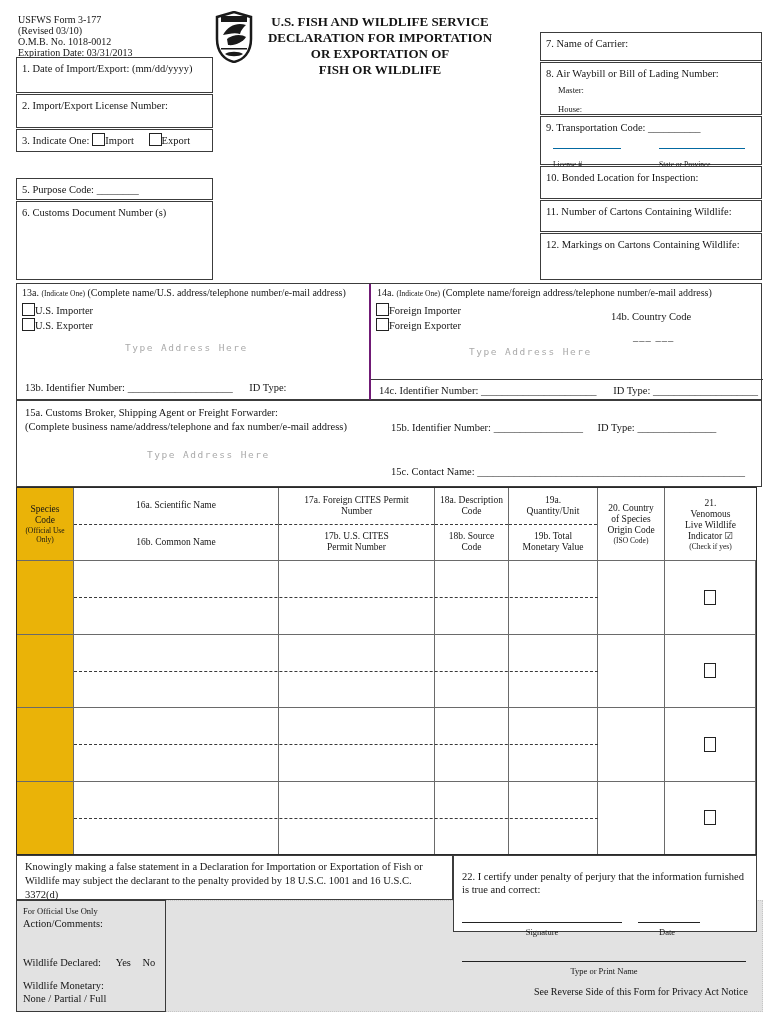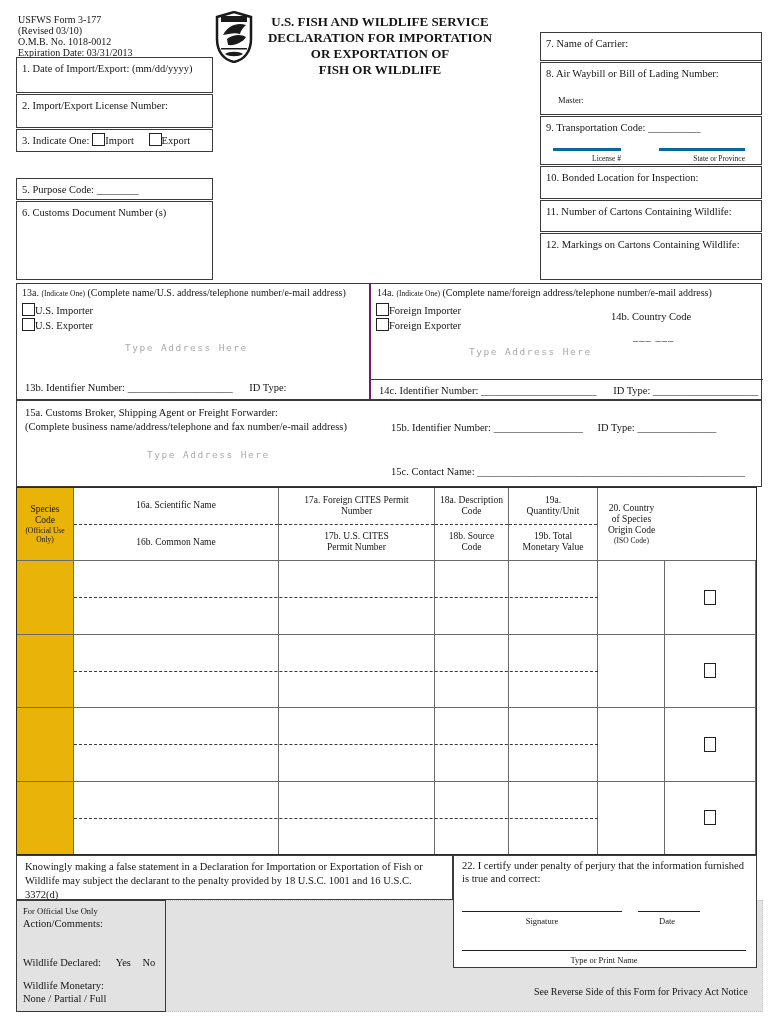--- a/index.html
+++ b/index.html
@@ -31,21 +31,21 @@
   .hhalf{flex:1;display:flex;align-items:center;justify-content:center;text-align:center;
          font-size:9.5px;line-height:11px;padding:1px;}
   .hhalf.topd{border-bottom:1px dashed #3a3a3a;}
   .hfull{display:flex;flex-direction:column;align-items:center;justify-content:center;
          text-align:center;height:100%;font-size:9.5px;line-height:11px;}
   .rowdash{position:absolute;left:57px;width:524px;top:50%;border-top:1.5px dashed #3a3a3a;}
   .rowcb{display:inline-block;width:12px;height:15px;border:1.5px solid #222;background:#fff;
          box-sizing:border-box;}
   .cbcell{display:flex;align-items:center;justify-content:center;}
   .uline{display:inline-block;border-bottom:1px solid #222;height:11px;}
-  .oline{position:absolute;border-top:3px solid #0369a1;font-size:7.5px;padding-top:1px;text-align:right;}
+  .oline{position:absolute;border-top:1px solid #0369a1;font-size:7.5px;padding-top:9px;text-align:left;}
   .gray{background:#e2e2e2;}
 </style>
 </head>
 <body>
 
 <div id="page">
 
   <div class="abs sm" style="left:18px;top:14px;line-height:11px;font-size:10px;">
     <div>USFWS Form 3-177</div>
     <div>(Revised 03/10)</div>
@@ -86,21 +86,21 @@
   </div>
   <div class="fbox" style="left:16px;top:201px;width:197px;height:79px;">
     <span>6.  Customs Document Number (s)</span>
   </div>
 
   <div class="fbox" style="left:540px;top:32px;width:222px;height:29px;">
     <span>7.  Name of Carrier:</span>
   </div>
   <div class="fbox" style="left:540px;top:62px;width:222px;height:53px;">
     <div>8.  Air Waybill or Bill of Lading Number:</div>
-    <div class="sm" style="margin-left:12px;margin-top:15px;">Master:</div>
+    <div class="sm" style="margin-left:12px;margin-top:5px;">Master:</div>
     <div class="sm" style="margin-left:12px;margin-top:9px;">House:</div>
   </div>
   <div class="fbox" style="left:540px;top:116px;width:222px;height:49px;">
     <div>9.  Transportation Code: __________</div>
     <span class="oline" style="left:12px;top:31px;width:68px;">License #</span>
     <span class="oline" style="left:118px;top:31px;width:86px;">State or Province</span>
   </div>
   <div class="fbox" style="left:540px;top:166px;width:222px;height:33px;">
     <span>10.  Bonded Location for Inspection:</span>
   </div>
@@ -195,20 +195,27 @@
         <div class="hhalf topd preline">19a.
 Quantity/Unit</div>
         <div class="hhalf preline">19b. Total
 Monetary Value</div>
       </div>
       <div class="tc c6 hfull">
         <div class="preline">20.  Country
 of Species
 Origin Code</div>
         <div class="tiny">(ISO Code)</div>
+      </div>
+      <div class="tc c7 hfull">
+        <div class="preline">21.
+Venomous
+Live Wildlife
+Indicator ☑</div>
+        <div class="tiny">(Check if yes)</div>
       </div>
     </div>
 
     <div class="trow tbody-row">
       <div class="tc c1"></div>
       <div class="tc c2"></div>
       <div class="tc c3"></div>
       <div class="tc c4"></div>
       <div class="tc c5"></div>
       <div class="tc c6"></div>
@@ -271,21 +278,21 @@
     <div class="lbl" style="margin-top:1px;">Action/Comments:</div>
     <div class="lbl" style="margin-top:26px;">
       <span>Wildlife Declared:</span>
       <span style="margin-left:12px;">Yes</span>
       <span style="margin-left:9px;">No</span>
     </div>
     <div class="lbl" style="margin-top:10px;">Wildlife Monetary:</div>
     <div class="lbl">None  /  Partial   / Full</div>
   </div>
 
-  <div class="sec" style="left:453px;top:855px;width:304px;height:113px;z-index:4;padding:3px 8px;">
+  <div class="sec" style="left:453px;top:855px;width:304px;height:77px;z-index:4;padding:14px 8px;">
     <div class="lbl">22.  I certify under penalty of perjury that the information furnished</div>
     <div class="lbl">is true and correct:</div>
     <div style="margin-top:13px;">
       <span class="uline" style="width:160px;"></span>
       <span class="uline" style="width:62px;margin-left:12px;"></span>
     </div>
     <div class="sm">
       <span style="display:inline-block;width:160px;text-align:center;">Signature</span>
       <span style="display:inline-block;width:62px;margin-left:12px;text-align:center;">Date</span>
     </div>

